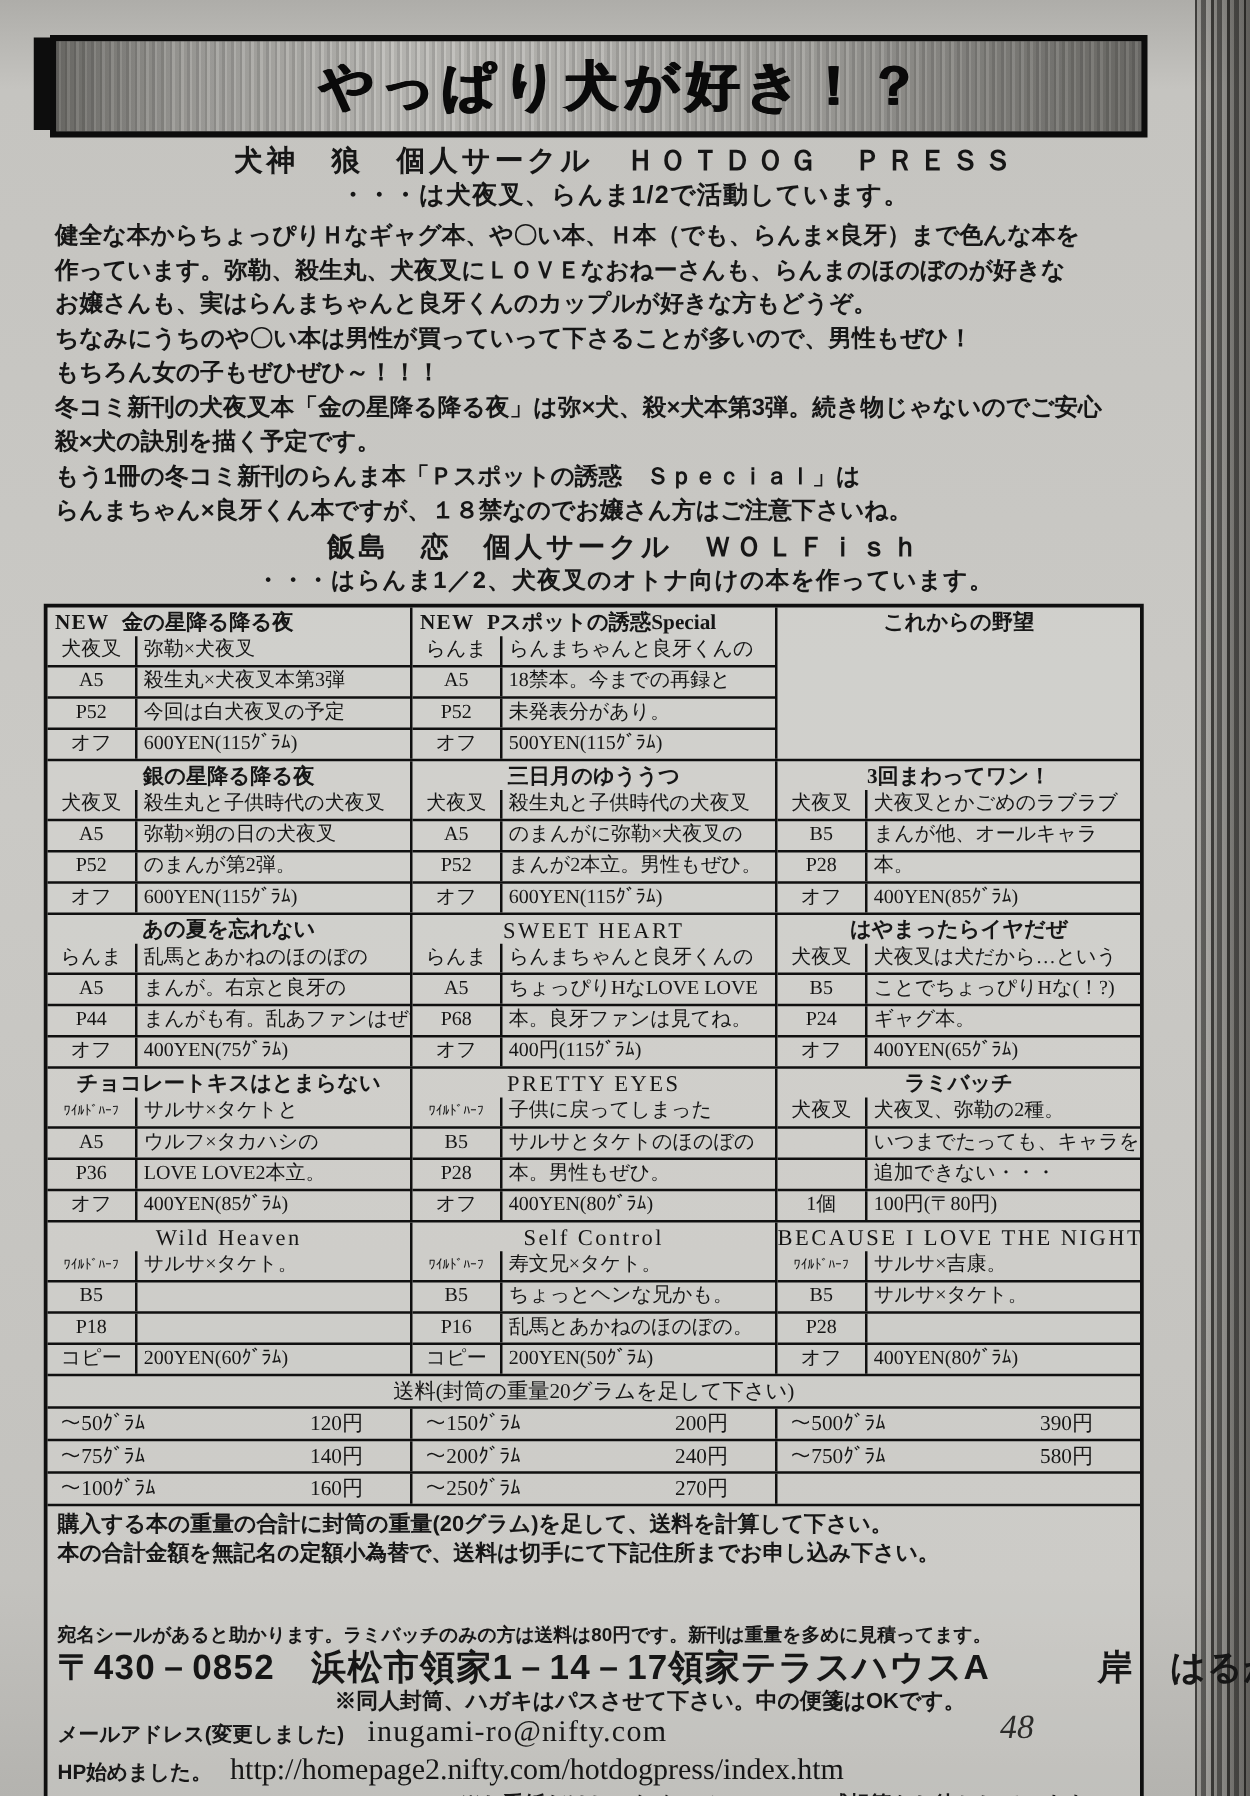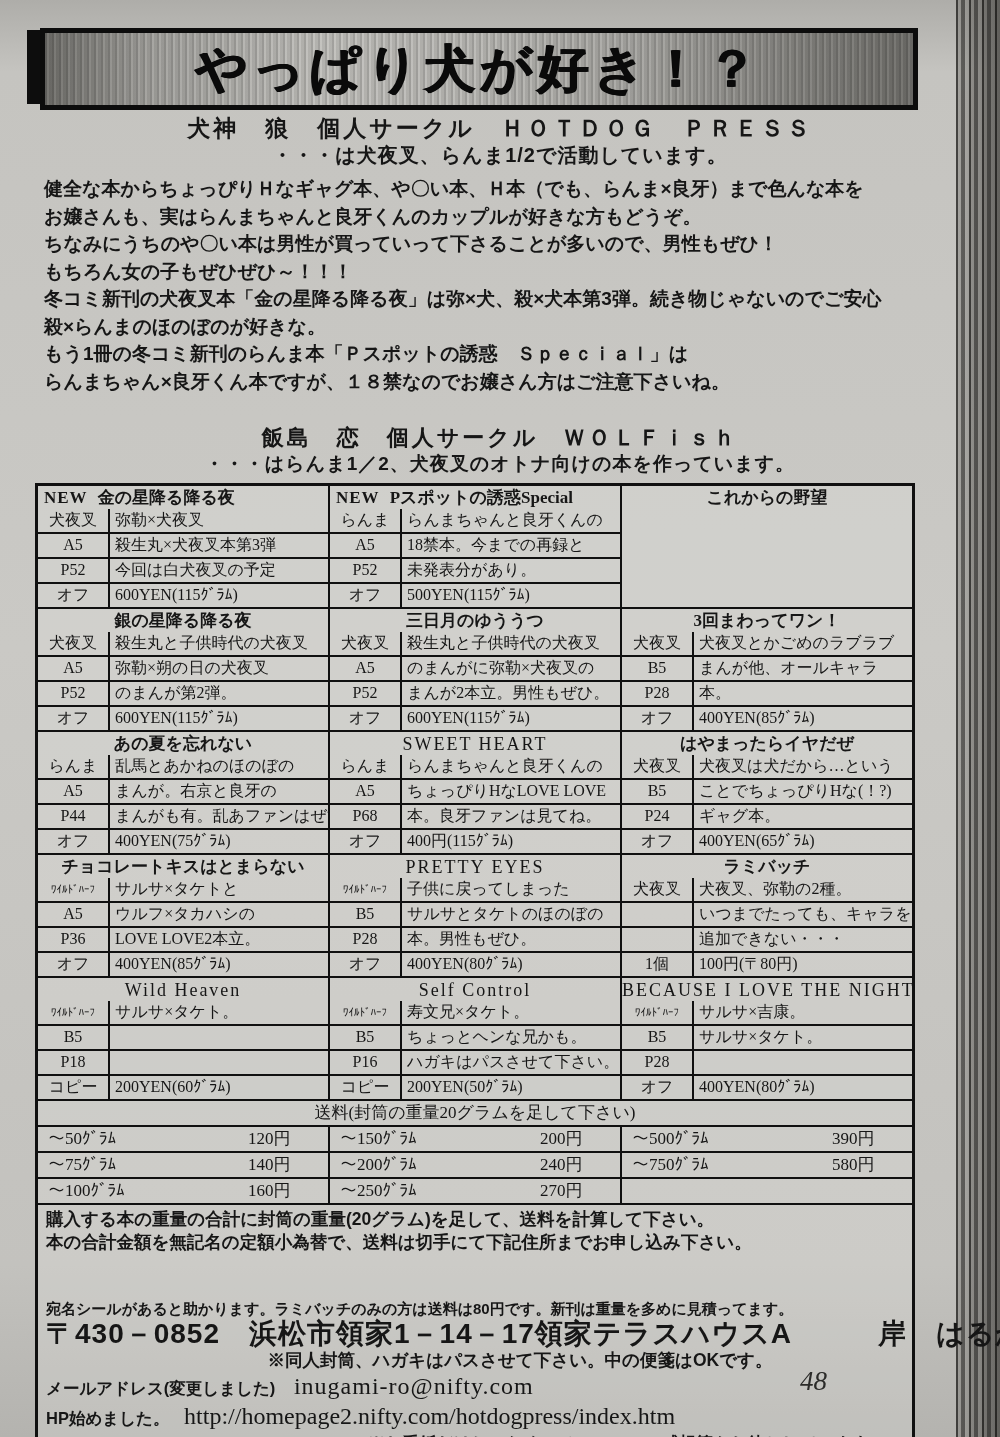--- a/index.html
+++ b/index.html
@@ -12,22 +12,22 @@
       repeating-linear-gradient(90deg, rgba(25,24,22,.75) 0 2px, rgba(110,108,104,.35) 2px 5px, rgba(45,44,42,.65) 5px 9px, rgba(140,138,134,.25) 9px 13px),
       linear-gradient(90deg, rgba(200,199,195,0), rgba(70,69,66,.85));}
   .corner-smudge{position:absolute;left:27px;top:30px;width:15px;height:74px;background:#0d0d0d;}
 
   
   .banner{position:absolute;left:40px;top:28px;width:878px;height:82px;box-sizing:border-box;
     border:5px solid #0c0c0c;display:flex;align-items:center;justify-content:center;
     background:
       repeating-linear-gradient(90deg, rgba(0,0,0,.16) 0 2px, rgba(255,255,255,.05) 2px 4px, rgba(0,0,0,.07) 4px 7px),
       linear-gradient(90deg,#6f6e6a,#a2a19d 12%,#c1c0bc 32%,#b9b8b4 50%,#a7a6a2 68%,#82817d 88%,#6f6e6a);}
-  .banner-title{font-size:51px;font-weight:bold;letter-spacing:5px;color:#0a0a0a;white-space:nowrap;
-    text-shadow:1px 0 #0a0a0a, -1px 0 #0a0a0a;}
+  .banner-title{font-size:43px;font-weight:bold;letter-spacing:5px;color:#0a0a0a;white-space:nowrap;
+    text-shadow:1px 0 #0a0a0a, -1px 0 #0a0a0a;padding-left:39px;}
 
   .center-line{position:absolute;left:0;width:100%;text-align:center;white-space:nowrap;}
   .c1-name{top:113px;font-size:23px;font-weight:bold;letter-spacing:3px;}
   .c1-desc{top:142px;font-size:20px;font-weight:bold;letter-spacing:1px;}
   .c2-name{top:423px;font-size:22px;font-weight:bold;letter-spacing:3px;}
   .c2-desc{top:451px;font-size:19px;font-weight:bold;letter-spacing:1px;}
 
   .intro{position:absolute;left:44px;top:175px;width:912px;font-size:19px;line-height:27.5px;font-weight:600;}
   .intro div{white-space:nowrap;}
 
@@ -88,25 +88,26 @@
 
   <div class="banner">
     <div class="banner-title">やっぱり犬が好き！？</div>
   </div>
 
   <div class="center-line c1-name">犬神　狼　個人サークル　ＨＯＴＤＯＧ　ＰＲＥＳＳ</div>
   <div class="center-line c1-desc">・・・は犬夜叉、らんま1/2で活動しています。</div>
 
   <div class="intro" id="intro">
       <div>健全な本からちょっぴりＨなギャグ本、や〇い本、Ｈ本（でも、らんま×良牙）まで色んな本を</div>
+      <div>作っています。弥勒、殺生丸、犬夜叉にＬＯＶＥなおねーさんも、らんまのほのぼのが好きな</div>
       <div>お嬢さんも、実はらんまちゃんと良牙くんのカップルが好きな方もどうぞ。</div>
       <div>ちなみにうちのや〇い本は男性が買っていって下さることが多いので、男性もぜひ！</div>
       <div>もちろん女の子もぜひぜひ～！！！</div>
       <div>冬コミ新刊の犬夜叉本「金の星降る降る夜」は弥×犬、殺×犬本第3弾。続き物じゃないのでご安心</div>
-      <div>殺×らんまのほのぼのが好きな。</div>
+      <div>殺×犬の訣別を描く予定です。</div>
       <div>もう1冊の冬コミ新刊のらんま本「Ｐスポットの誘惑　Ｓｐｅｃｉａｌ」は</div>
       <div>らんまちゃん×良牙くん本ですが、１８禁なのでお嬢さん方はご注意下さいね。</div>
     </div>
 
   <div class="center-line c2-name">飯島　恋　個人サークル　ＷＯＬＦｉｓｈ</div>
   <div class="center-line c2-desc">・・・はらんま1／2、犬夜叉のオトナ向けの本を作っています。</div>
 
   <div class="catalog">
     <div id="catalog-blocks">
         <div class="block-row">
@@ -354,21 +355,21 @@
             <div class="brow">
               <div class="blabel small">ﾜｲﾙﾄﾞﾊｰﾌ</div>
               <div class="btext">寿文兄×タケト。</div>
             </div>
             <div class="brow">
               <div class="blabel">B5</div>
               <div class="btext">ちょっとヘンな兄かも。</div>
             </div>
             <div class="brow">
               <div class="blabel">P16</div>
-              <div class="btext">ハガキはパスさせて下さい。</div>
+              <div class="btext">乱馬とあかねのほのぼの。</div>
             </div>
             <div class="brow">
               <div class="blabel">コピー</div>
               <div class="btext">200YEN(50ｸﾞﾗﾑ)</div>
             </div>
           </div>
           <div class="block labeled">
             <div class="block-title latin"><span>BECAUSE I LOVE THE NIGHT</span></div>
             <div class="brow">
               <div class="blabel small">ﾜｲﾙﾄﾞﾊｰﾌ</div>

